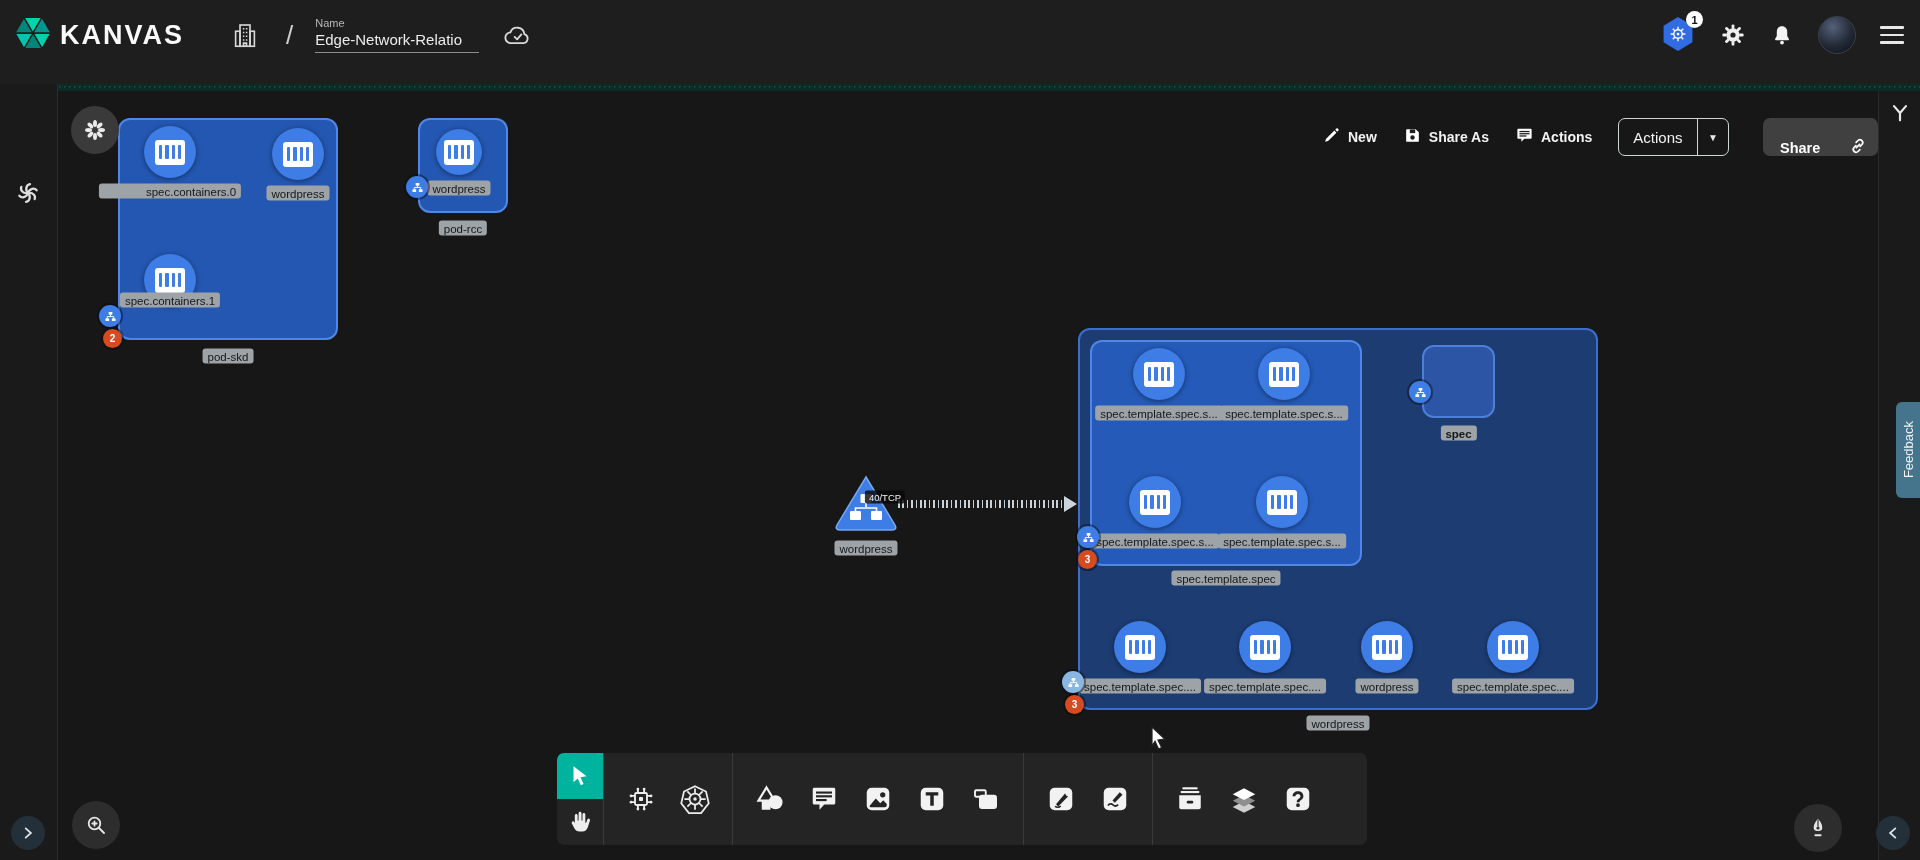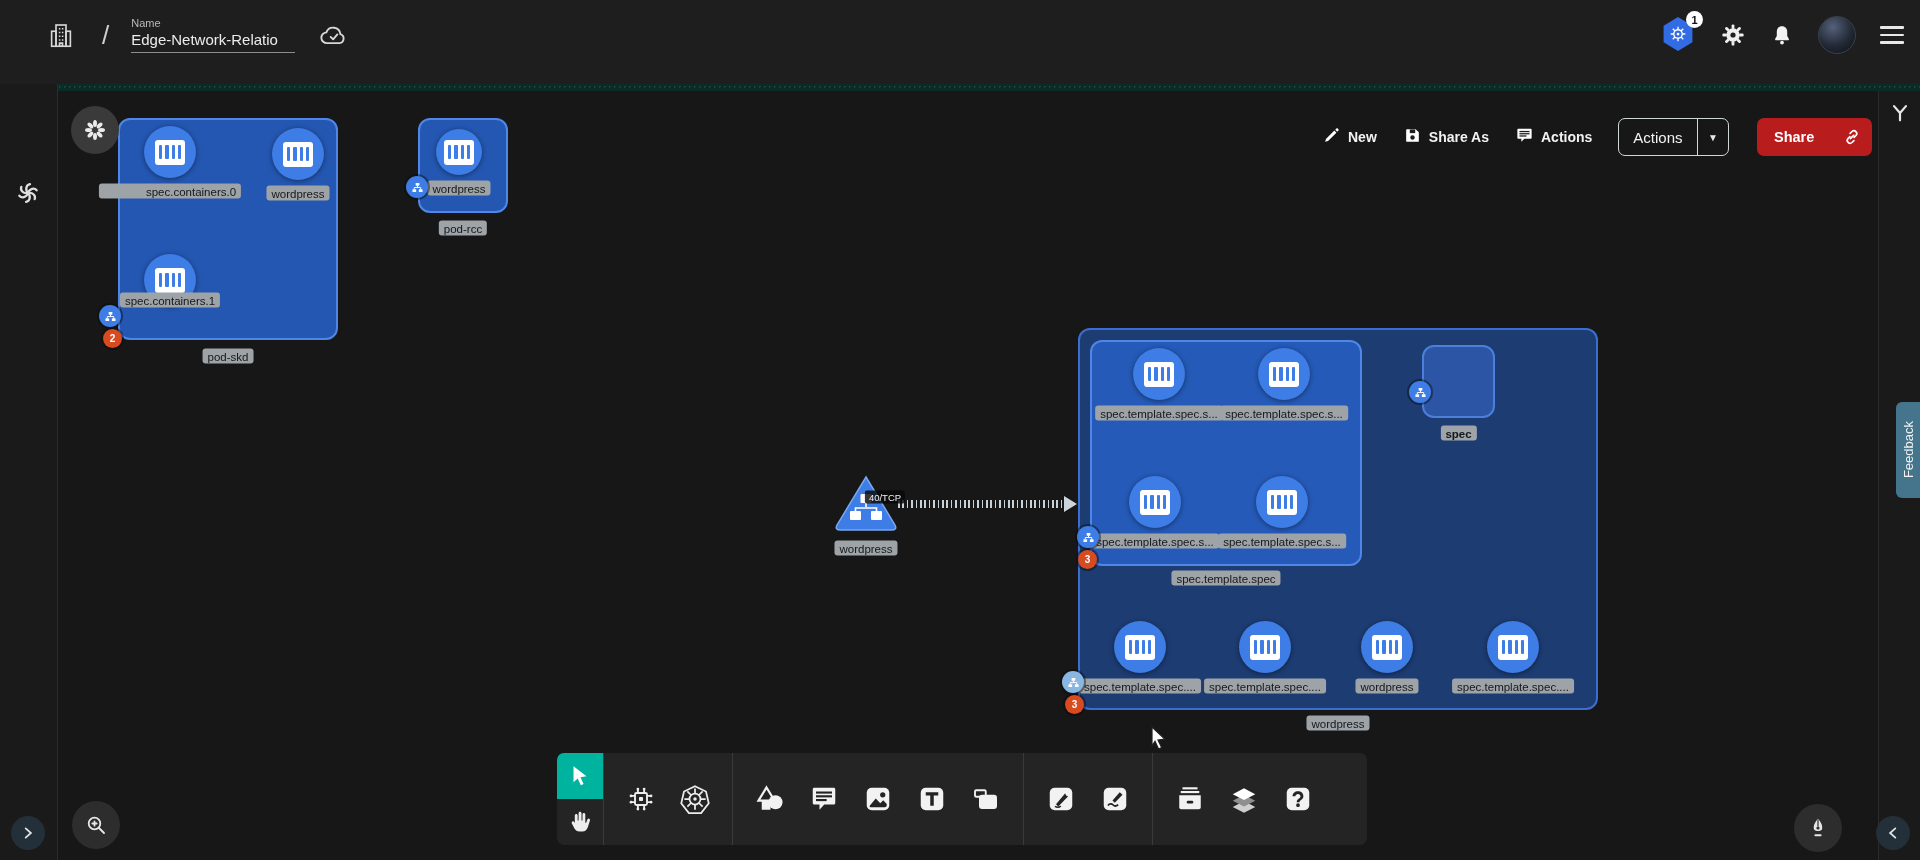--- a/index.html
+++ b/index.html
@@ -41,21 +41,21 @@
   .feedback{position:absolute;left:1896px;top:402px;width:24px;height:96px;background:#45758c;border-radius:6px 0 0 6px;display:flex;align-items:center;justify-content:center;z-index:80;cursor:pointer;}
   .feedback span{writing-mode:vertical-rl;transform:rotate(180deg);color:#f2f2f2;font-size:13px;}
 
   
   .actbar{position:absolute;left:1322px;top:118px;height:38px;display:flex;align-items:center;gap:26px;z-index:90;}
   .actitem{display:flex;align-items:center;gap:7px;color:#f2f2f2;font-size:14px;font-weight:600;cursor:pointer;white-space:nowrap;}
   .btn-actions{display:flex;align-items:stretch;height:36px;border:1.5px solid #cfd6d8;border-radius:7px;color:#f2f2f2;cursor:pointer;}
   .btn-actions .lab{display:flex;align-items:center;padding:0 14px;font-size:15px;}
   .btn-actions .sep{width:1.5px;background:#cfd6d8;}
   .btn-actions .car{display:flex;align-items:center;justify-content:center;width:30px;font-size:10px;color:#e8e8e8;}
-  .btn-share{display:flex;align-items:center;height:38px;background:#b91c1c;border-radius:7px;cursor:pointer;margin-left:2px;}
+  .btn-share{display:flex;align-items:flex-end;height:38px;background:#404040;border-radius:7px;cursor:pointer;margin-left:8px;}
   .btn-share .lab{display:flex;align-items:center;padding:0 17px;color:#fff;font-size:14.5px;font-weight:bold;}
   .btn-share .sep{width:1px;background:rgba(255,255,255,.5);}
   .btn-share .lnk{display:flex;align-items:center;justify-content:center;width:40px;}
 
   
   #nodes-layer{position:absolute;left:0;top:0;width:1920px;height:860px;z-index:20;}
   .cy-group{position:absolute;border-radius:12px;box-sizing:border-box;}
   .g-bright{background:rgba(38,92,189,.93);border:2px solid #4f87e8;}
   .g-dark{background:rgba(30,62,118,.97);border:2px solid #3c6ed0;}
   .g-mid{background:rgba(45,86,168,.96);border:2px solid #4b7fd9;}
@@ -83,20 +83,35 @@
   .tb-group{display:flex;align-items:center;gap:10px;padding:0 15px;height:92px;}
   .tb-btn{width:44px;height:44px;display:flex;align-items:center;justify-content:center;cursor:pointer;}
 </style>
 </head>
 <body>
 
 <div id="app">
 
   <div class="header">
     <div class="hrow" style="width:100%;">
+      <div class="logo">
+        <span>
+          <svg width="38" height="38" viewBox="0 0 38 38">
+            <g stroke="#1e1e1e" stroke-width="1.4">
+              <polygon points="19,19 37,19 28,34.6" fill="#00D3A9"></polygon>
+              <polygon points="19,19 28,34.6 10,34.6" fill="#00857A"></polygon>
+              <polygon points="19,19 10,34.6 1,19" fill="#00C5AE"></polygon>
+              <polygon points="19,19 1,19 10,3.4" fill="#00857A"></polygon>
+              <polygon points="19,19 10,3.4 28,3.4" fill="#00D3A9"></polygon>
+              <polygon points="19,19 28,3.4 37,19" fill="#00988C"></polygon>
+            </g>
+          </svg>
+        </span>
+        <span class="brand">KANVAS</span>
+      </div>
       <div class="hicon" style="margin-left:46px;">
         <svg width="30" height="32" viewBox="0 0 24 24" fill="none" stroke="#d8d8d8" stroke-width="1.3">
           <rect x="8" y="4" width="8" height="17"></rect>
           <rect x="4.5" y="9" width="3.5" height="12"></rect>
           <rect x="16" y="9" width="3.5" height="12"></rect>
           <path d="M10.3 7h1.2M12.7 7h1.2M10.3 10h1.2M12.7 10h1.2M10.3 13h1.2M12.7 13h1.2M10.3 16h1.2M12.7 16h1.2M10.8 18.5h2.4v2.5h-2.4z"></path>
         </svg>
       </div>
       <div class="slash">/</div>
       <div class="namebox">

